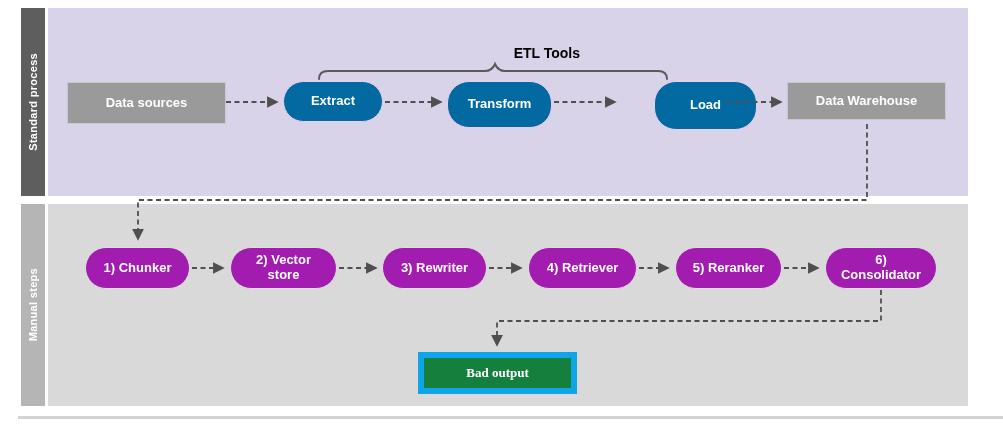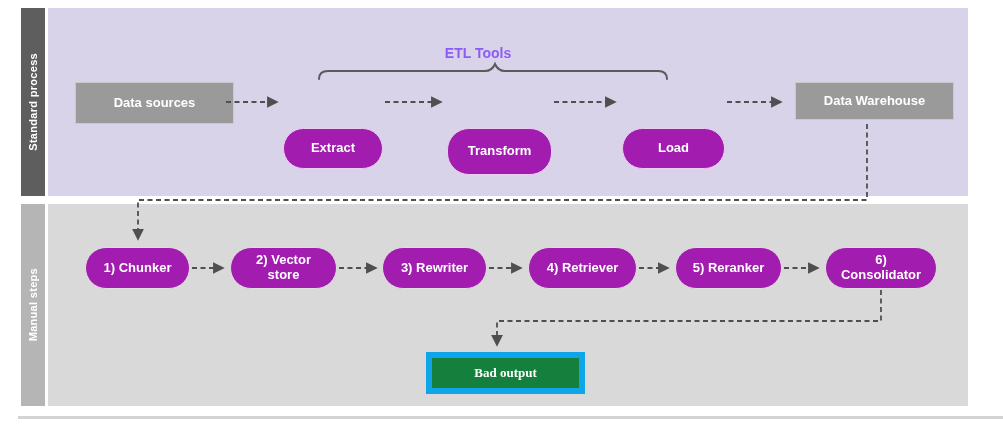--- a/index.html
+++ b/index.html
@@ -15,42 +15,42 @@
   }
   .lane1-bar{left:21px;top:8px;width:24px;height:188px;background:#5E5E5E;}
   .lane1-body{position:absolute;left:48px;top:8px;width:920px;height:188px;background:#D9D3E9;}
   .lane2-bar{left:21px;top:204px;width:24px;height:202px;background:#B5B5B5;}
   .lane2-body{position:absolute;left:48px;top:204px;width:920px;height:202px;background:#D9D9D9;}
   
   .node{
     position:absolute;box-sizing:border-box;display:flex;align-items:center;justify-content:center;
     color:#ffffff;font-weight:bold;font-size:13px;line-height:1.15;text-align:center;z-index:2;
   }
-  .rect{border:1px solid #c9c9c9;margin-left:8px;}
+  .rect{border:1px solid #c9c9c9;}
   .pill{border-radius:22px;}
   .gray-rect{background:#9A9A9A;}
-  .magenta{background:#a21caf;border:1.5px solid #eacdf0;margin-top:47px;}
+  .magenta{background:#0369a1;border:1.5px solid #eacdf0;}
   .gray-pill{background:#a21caf;border:1.5px solid #dedede;}
   .yellow{background:#15803d;border:6px solid #0ea5e9;font-family:Liberation Serif, serif;}
   #n-data-sources{left:67px;top:82px;width:159px;height:42px;}
   #n-extract{left:283px;top:81px;width:100px;height:41px;}
   #n-transform{left:447px;top:81px;width:105px;height:47px;}
-  #n-load{left:622px;top:81px;width:103px;height:41px;text-align:center;}
+  #n-load{left:654px;top:81px;width:103px;height:49px;text-align:center;}
   #n-data-warehouse{left:787px;top:82px;width:159px;height:38px;}
   #n-chunker{left:85px;top:247px;width:105px;height:42px;}
   #n-vector-store{left:230px;top:247px;width:107px;height:42px;padding:0 10px;justify-content:flex-end;}
   #n-rewriter{left:382px;top:247px;width:105px;height:42px;}
   #n-retriever{left:528px;top:247px;width:109px;height:42px;}
   #n-reranker{left:675px;top:247px;width:107px;height:42px;}
   #n-consolidator{left:825px;top:247px;width:112px;height:42px;padding:0 9px;}
   #n-bad-output{left:418px;top:352px;width:159px;height:42px;}
   
   .bracket-label{
-    position:absolute;left:408px;top:45px;width:140px;text-align:center;
-    color:#8b5cf6;font-weight:bold;font-size:14px;z-index:2;
+    position:absolute;left:440px;top:45px;width:140px;text-align:right;
+    color:#000000;font-weight:bold;font-size:14px;z-index:2;
   }
   
   svg.overlay{position:absolute;left:0;top:0;z-index:3;pointer-events:none;}
   
   .bottom-rule{position:absolute;left:18px;top:416px;width:985px;height:3px;background:#D3D3D3;}
 </style>
 </head>
 <body>
 
 <div class="canvas">

